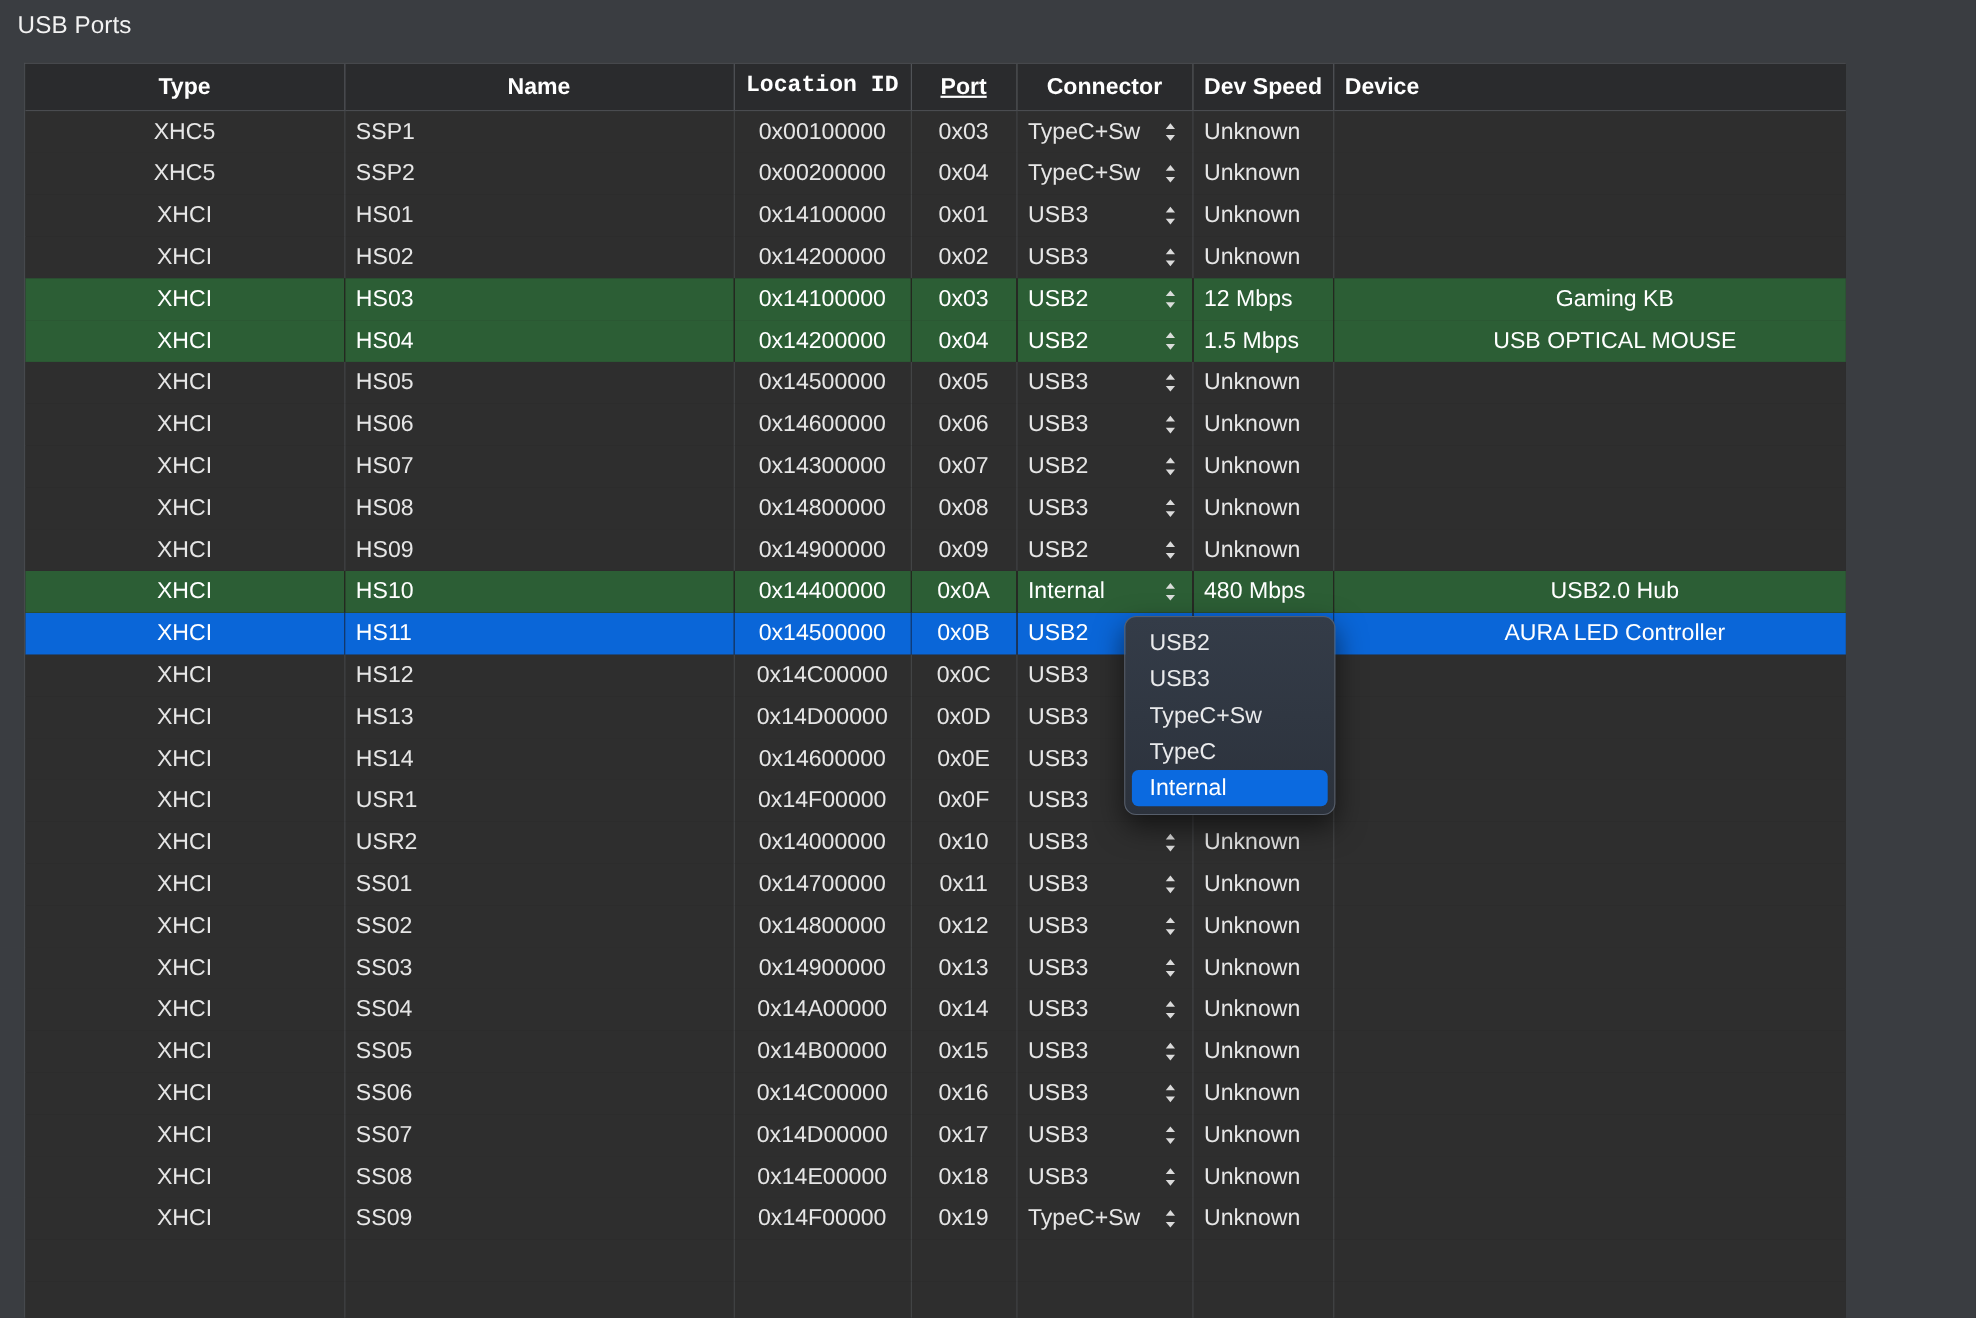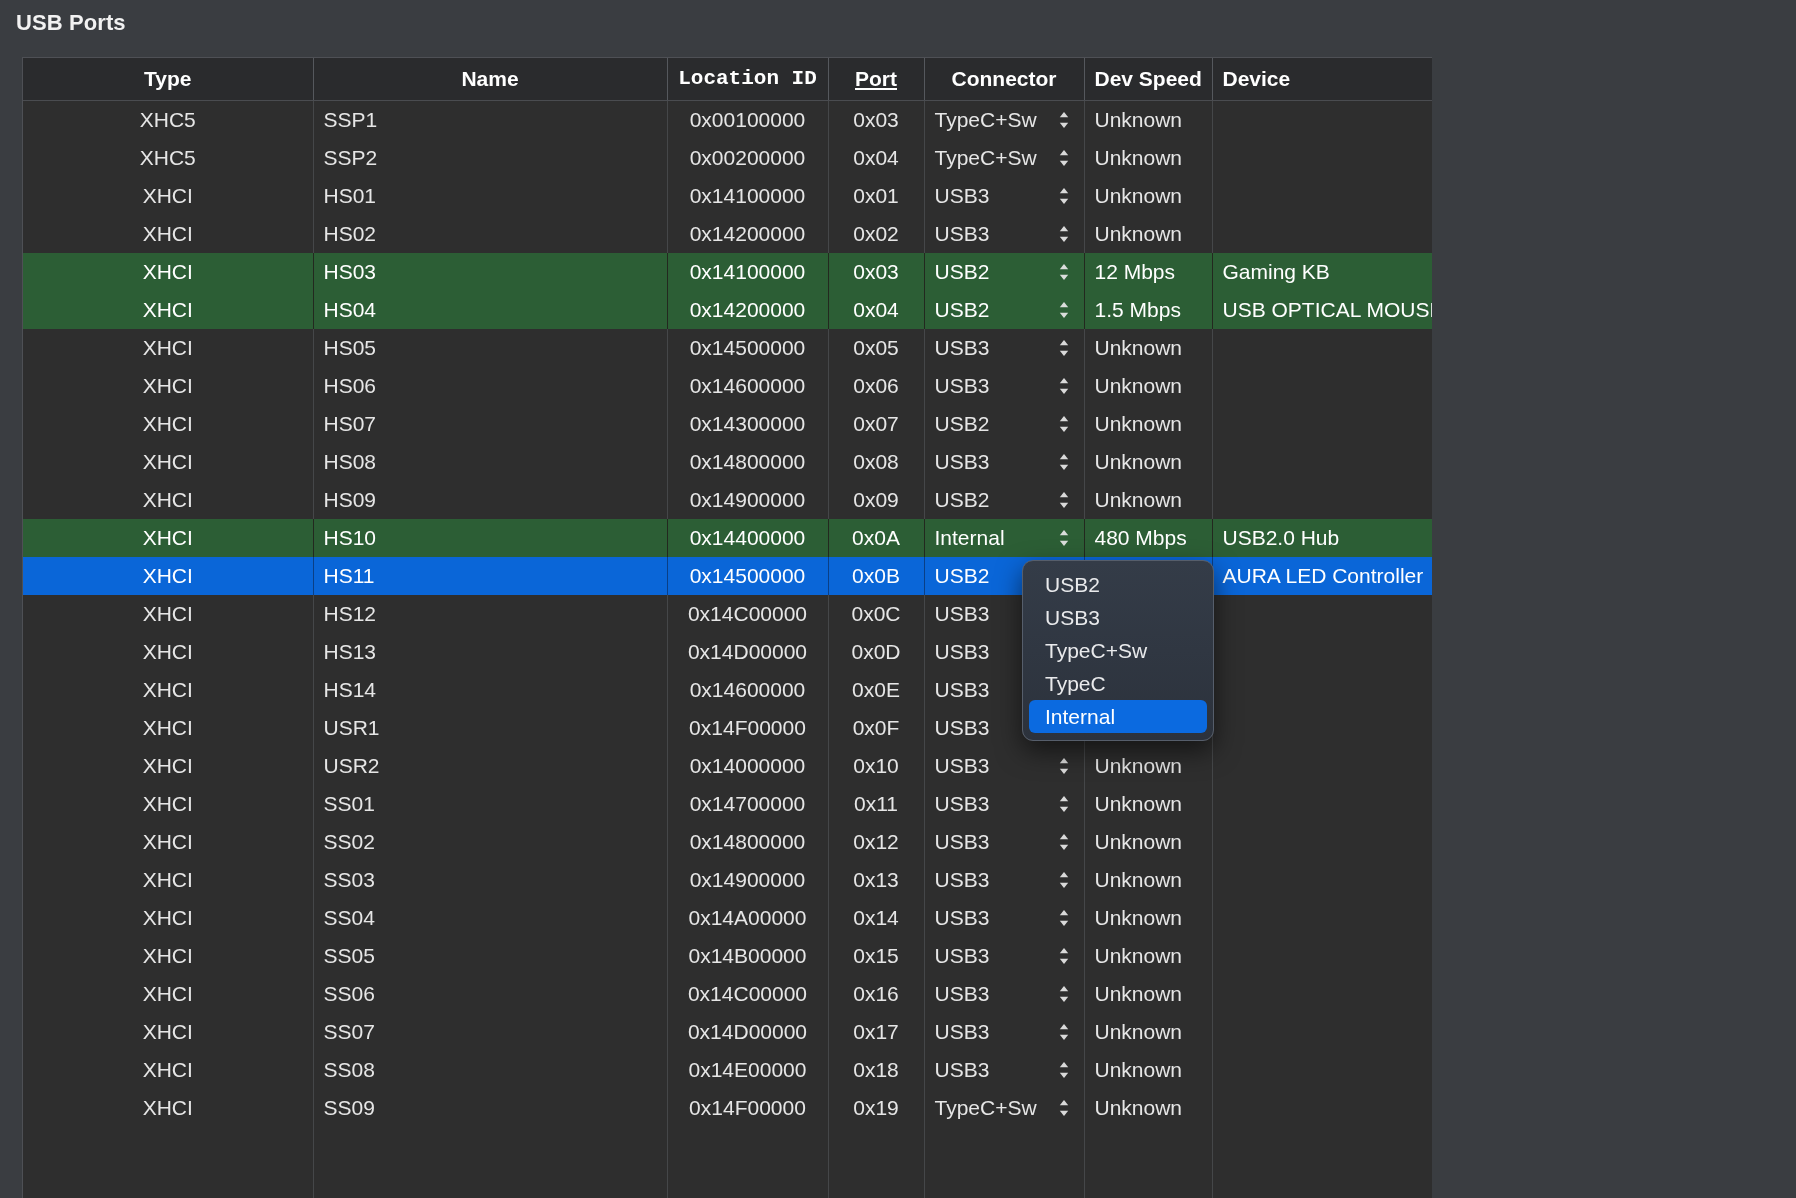--- a/index.html
+++ b/index.html
@@ -19,32 +19,32 @@
     background: #3a3d41;
     box-sizing: border-box;
   }
 
   
   .panel-title {
     position: absolute;
     left: 16px;
     top: 10px;
     font-size: 22px;
-    font-weight: bold;
+    font-weight: normal;
     color: #f2f2f2;
     letter-spacing: 0.1px;
     line-height: 26px;
   }
 
   
   .table-wrap {
     position: absolute;
     left: 22px;
     top: 57px;
-    width: 1410px;
+    width: 1656px;
     height: 1141px;
     overflow: hidden;
     border-top: 1px solid #4e5055;
     border-left: 1px solid #4e5055;
     box-sizing: border-box;
     background: #2b2b2b;
   }
 
   table.usb {
     border-collapse: collapse;
@@ -88,21 +88,21 @@
   tbody tr.row-blue td { color: #ffffff; }
   tbody tr.row-green td { border-right-color: #23281f; }
   tbody tr.row-blue  td { border-right-color: #0a3f86; }
 
   td.c-type     { text-align: center; width: 290px; margin-left: 12px; }
   td.c-name     { width: 354px; }
   td.c-loc      { text-align: center; width: 161px; }
   td.c-port     { text-align: center; width: 96px; }
   td.c-conn     { text-align: left;   width: 160px; padding-left: 16px; }
   td.c-speed    { text-align: left;   width: 128px; padding-left: 13px; margin-top: 43px; }
-  td.c-device   { text-align: left;   width: 512px; padding-left: 8px; }
+  td.c-device   { text-align: center;   width: 512px; padding-left: 8px; }
   td.c-extra    { text-align: left;   width: 199px; }
 
   th.c-type     { width: 290px; }
   th.c-name     { width: 354px; }
   th.c-loc      { width: 161px; font-family: Liberation Mono, monospace; }
   th.c-port     { width: 96px; text-decoration: underline; }
   th.c-conn     { width: 160px; }
   th.c-speed    { width: 128px; margin-left: 39px; }
   th.c-device   { width: 512px; }
   th.c-extra    { width: 199px; }

